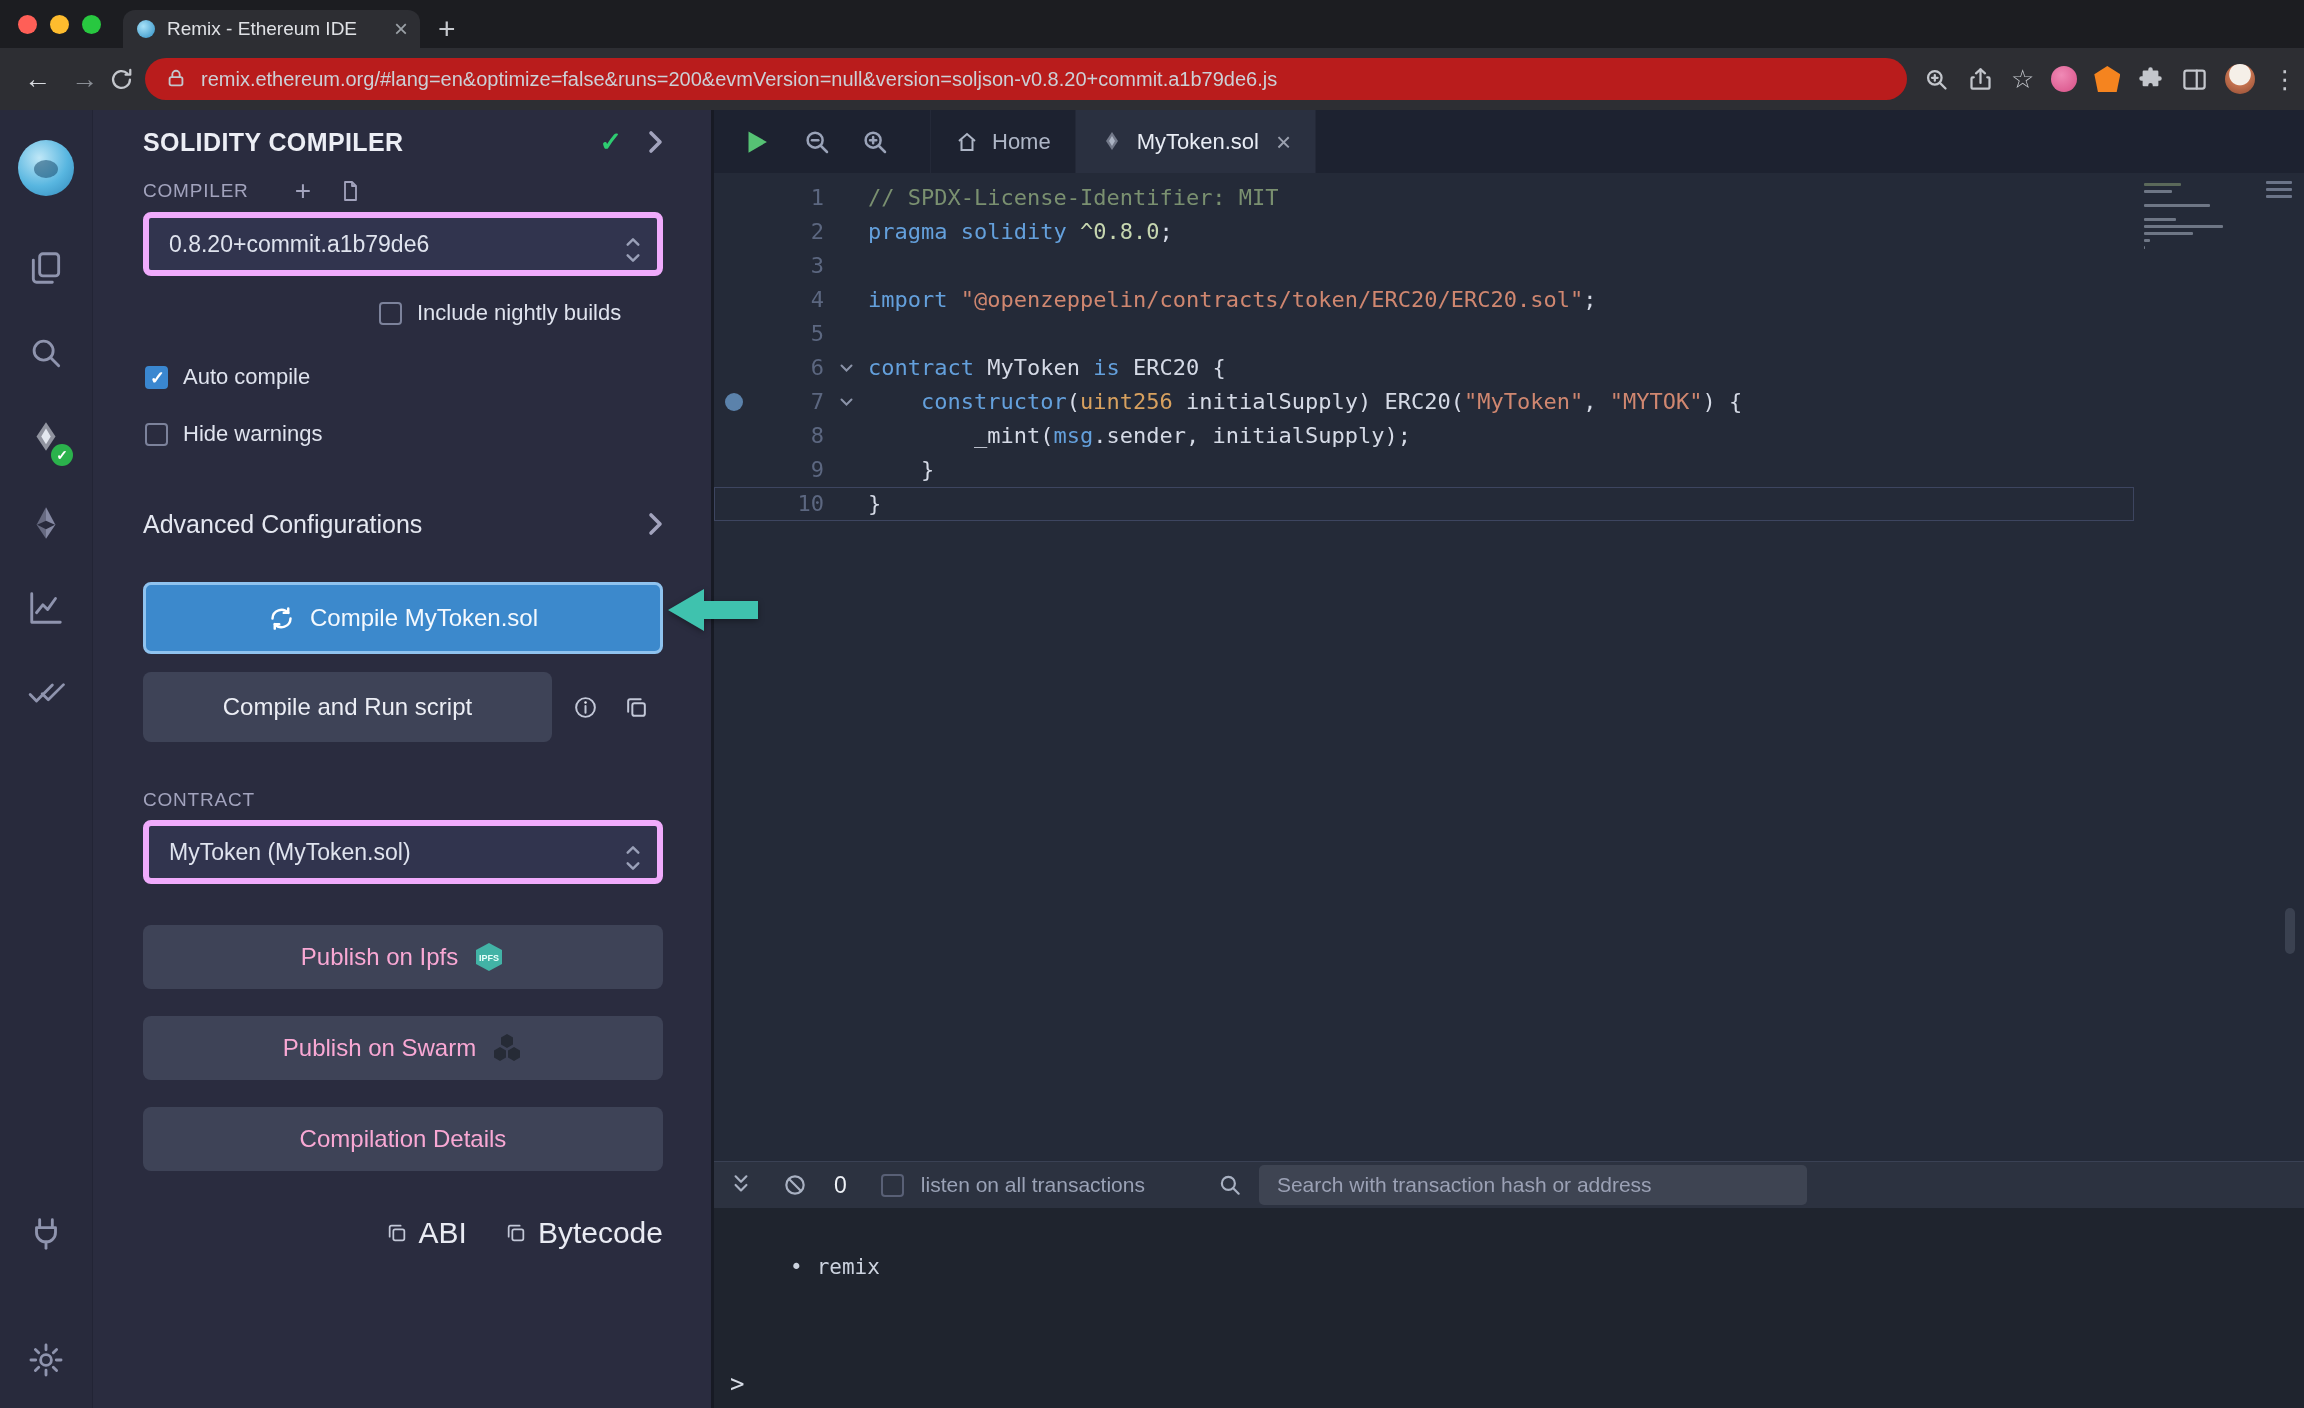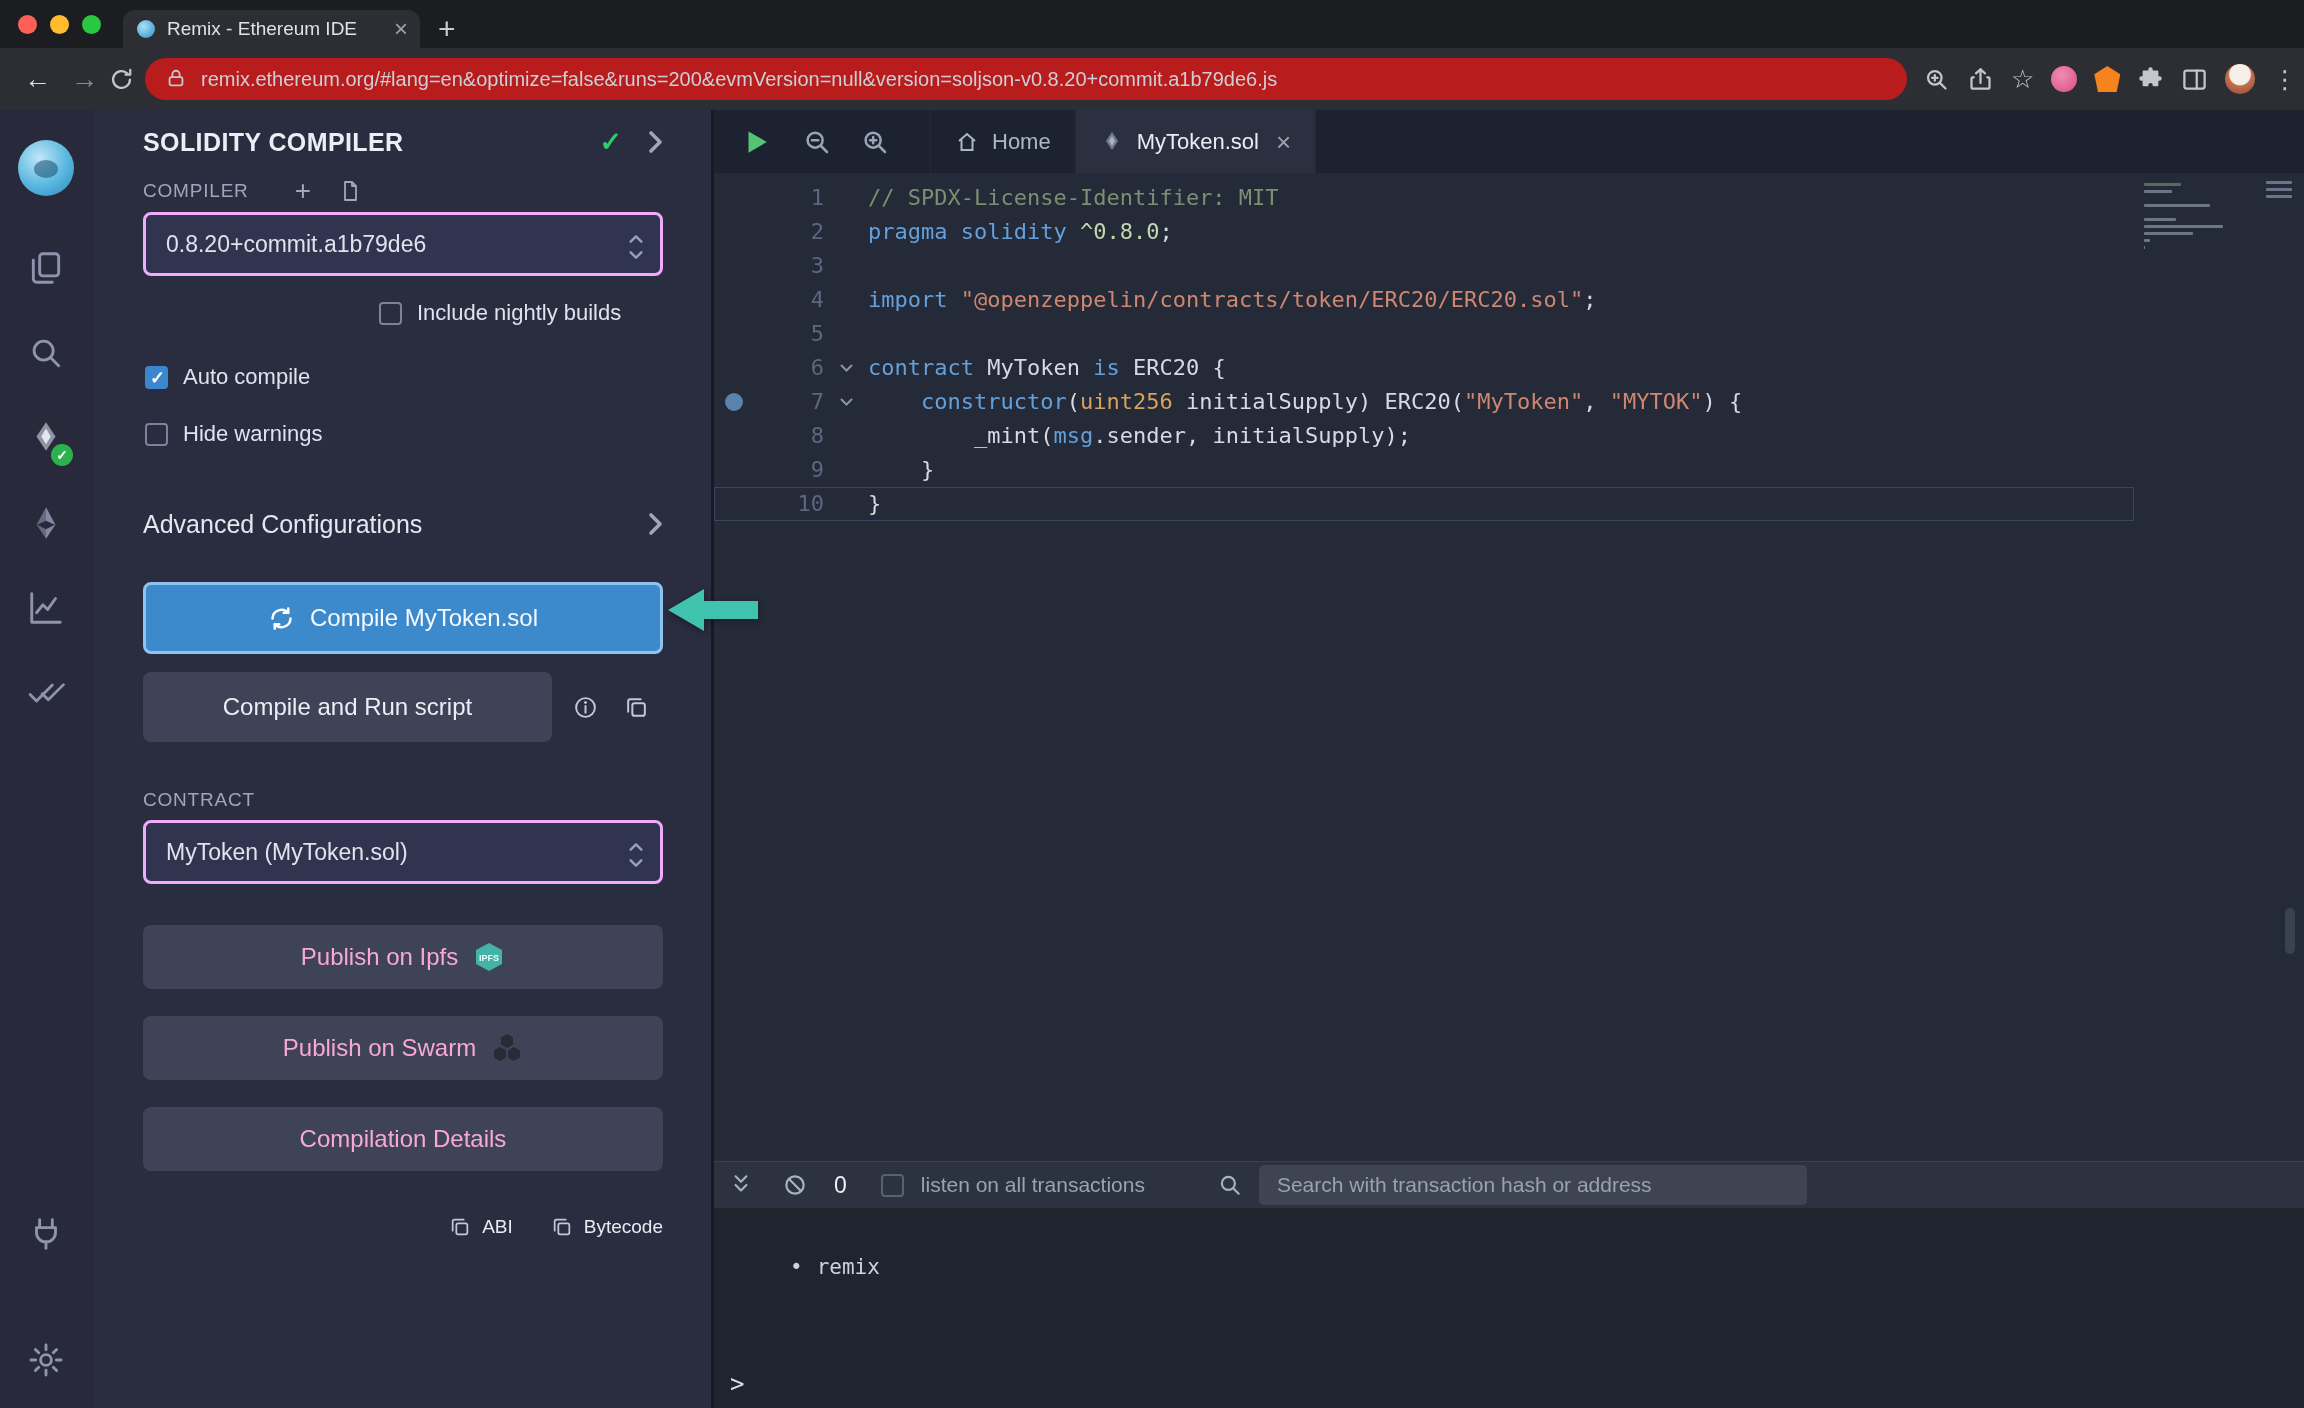--- a/index.html
+++ b/index.html
@@ -50,21 +50,21 @@
   
   .panel { width:618px; background:#2a2c3f; flex:none; padding:16px 48px 0 50px; color:#e9ebf3; }
   .p-header { display:flex; align-items:center; height:32px; }
   .p-title { font-size:25px; font-weight:bold; letter-spacing:.4px; color:#eceef5; }
   .p-check { margin-left:auto; color:#2ecc71; font-size:27px; font-weight:bold; }
   .chev { width:15px; height:24px; stroke:#a2a3bd; fill:none; stroke-width:2.4; stroke-linecap:round; stroke-linejoin:round; }
   .p-header .chev { margin-left:26px; }
   .p-subhead { margin-top:24px; display:flex; align-items:center; color:#a2a3bd; font-size:19px; letter-spacing:.8px; height:18px; }
   .mini-plus { margin-left:46px; font-size:28px; color:#a2a3bd; line-height:18px; }
   .mini-doc { width:24px; height:24px; margin-left:26px; stroke:#a2a3bd; fill:none; stroke-width:1.8; stroke-linejoin:round; }
-  .select { margin-top:12px; position:relative; height:64px; background:#31344e; border:3px solid #f0abfc; border-radius:8px; display:flex; align-items:center; padding:0 48px 0 20px; }
+  .select { margin-top:12px; position:relative; height:64px; background:#31344e; border:6px solid #f0abfc; border-radius:8px; display:flex; align-items:center; padding:0 48px 0 20px; }
   .sel-val { font-size:23px; color:#dfe3ee; white-space:nowrap; }
   .sel-arrows { position:absolute; right:16px; top:16px; width:16px; height:32px; stroke:#9aa0b8; fill:none; stroke-width:1.8; stroke-linecap:round; stroke-linejoin:round; }
   .chk-row { display:flex; align-items:center; }
   .chk-row.nightly { margin-top:24px; margin-left:236px; }
   .chk-row.auto { margin-top:38px; margin-left:2px;text-align:center; }
   .chk-row.warn { margin-top:31px; margin-left:2px; }
   .chk { width:23px; height:23px; border:2px solid #7c829b; border-radius:4px; background:transparent; flex:none; position:relative; }
   .chk.checked { background:#3a87d0; border-color:#3a87d0; }
   .chk.checked::after { content:"✓"; position:absolute; left:3px; top:-1px; color:#fff; font-size:18px; font-weight:bold; }
   .chk-label { margin-left:15px; font-size:22px; color:#dfe3ee; }
@@ -79,21 +79,21 @@
   .run-row .ic { margin-left:auto; }
   .run-row .ic + .ic { margin-left:26px; }
   .ic { width:25px; height:25px; stroke:#c3c8d8; fill:none; stroke-width:1.9; stroke-linecap:round; stroke-linejoin:round; }
   .p-subhead.contract { margin-top:49px; }
   .select.contract { margin-top:11px; }
   .btn.pub { width:100%; height:64px; background:#3e4357; color:#f9a8d4; font-size:24px; gap:15px; }
   .btn.ipfs { margin-top:41px; }
   .btn.swarm { margin-top:27px; }
   .btn.details { margin-top:27px; }
   .abi-row { margin-top:45px; display:flex; justify-content:flex-end; gap:38px; }
-  .abi-item { display:flex; align-items:center; gap:11px; color:#e9ebf3; font-size:19px; }
+  .abi-item { display:flex; align-items:center; gap:11px; color:#e9ebf3; font-size:30px; }
   .abi-item .ic { width:22px; height:22px; }
 
   
   .editorcol { flex:1; display:flex; flex-direction:column; border-left:3px solid #171a24; min-width:0; }
   .edtabs { height:63px; background:#1d2230; display:flex; align-items:center; flex:none; padding-left:26px; }
   .edic { width:30px; height:30px; stroke:#9aa3b8; fill:none; stroke-width:2; stroke-linecap:round; stroke-linejoin:round; }
   .playic { width:34px; height:34px; }
   .edtabs > * { flex:none; }
   .edtabs .gap { width:28px; }
   .ed-tab { height:63px; display:flex; align-items:center; padding:0 24px; gap:13px; color:#aeb6c6; font-size:22px; border-right:1px solid #242938; }

